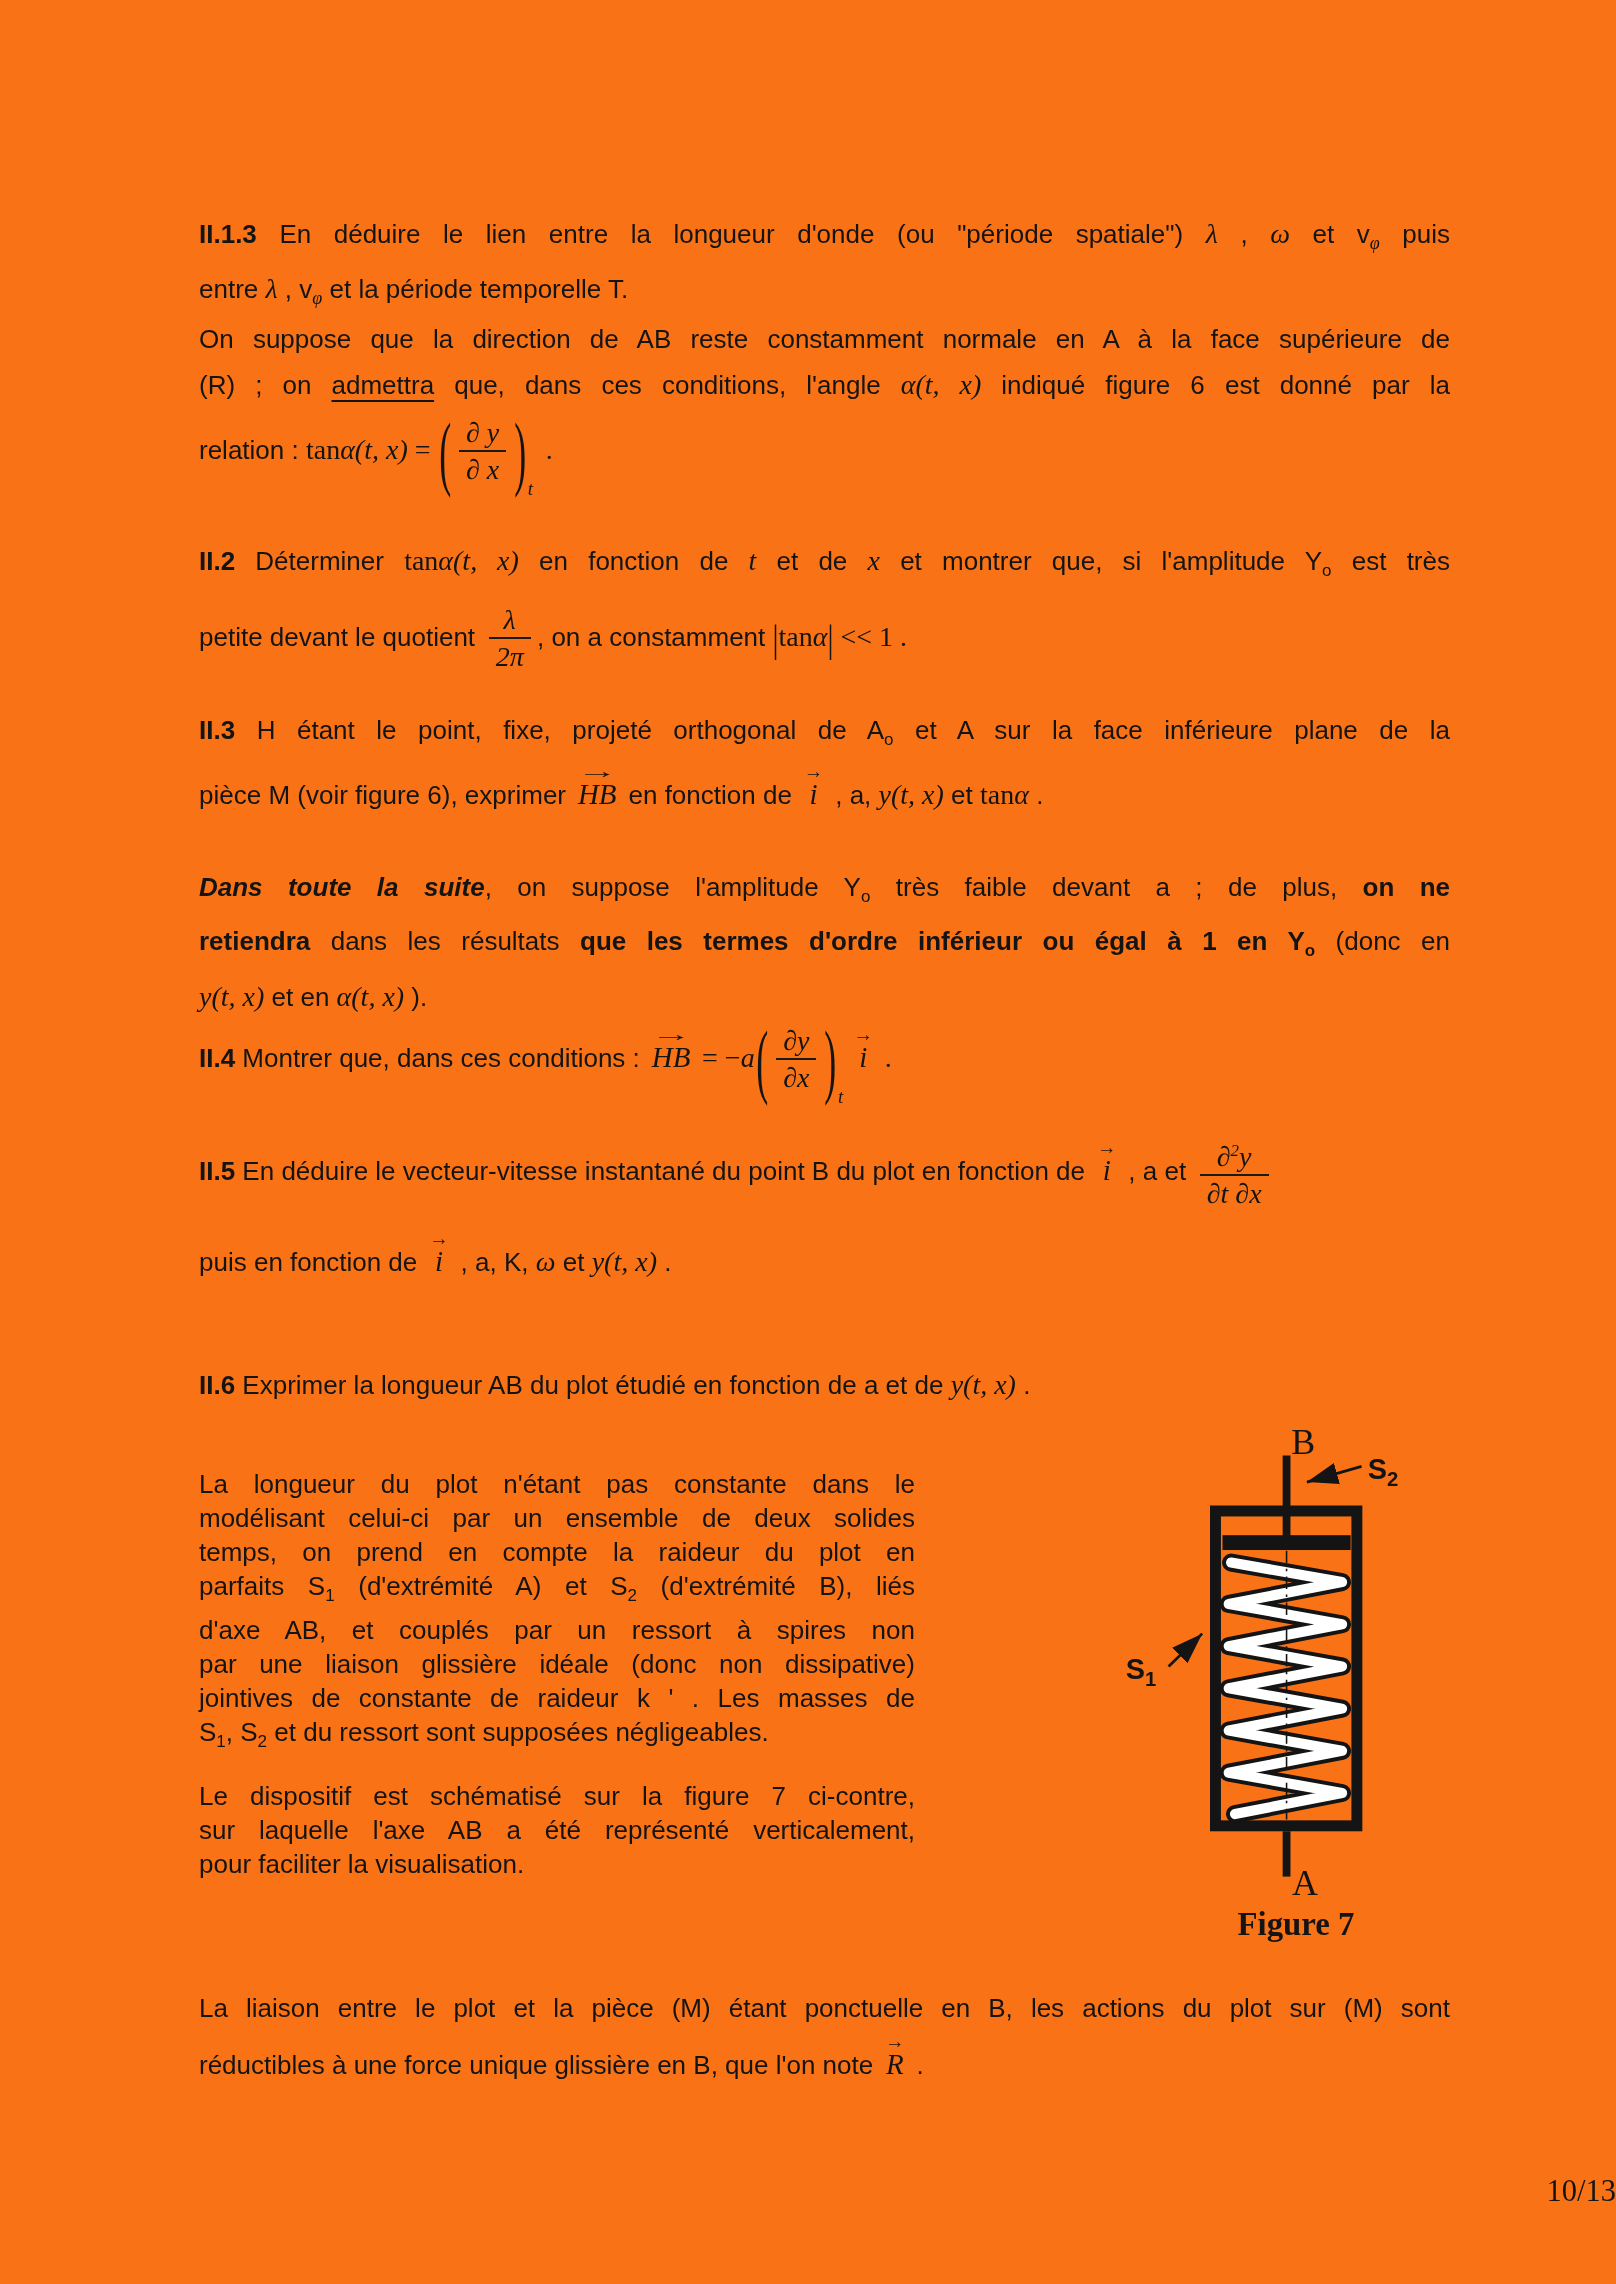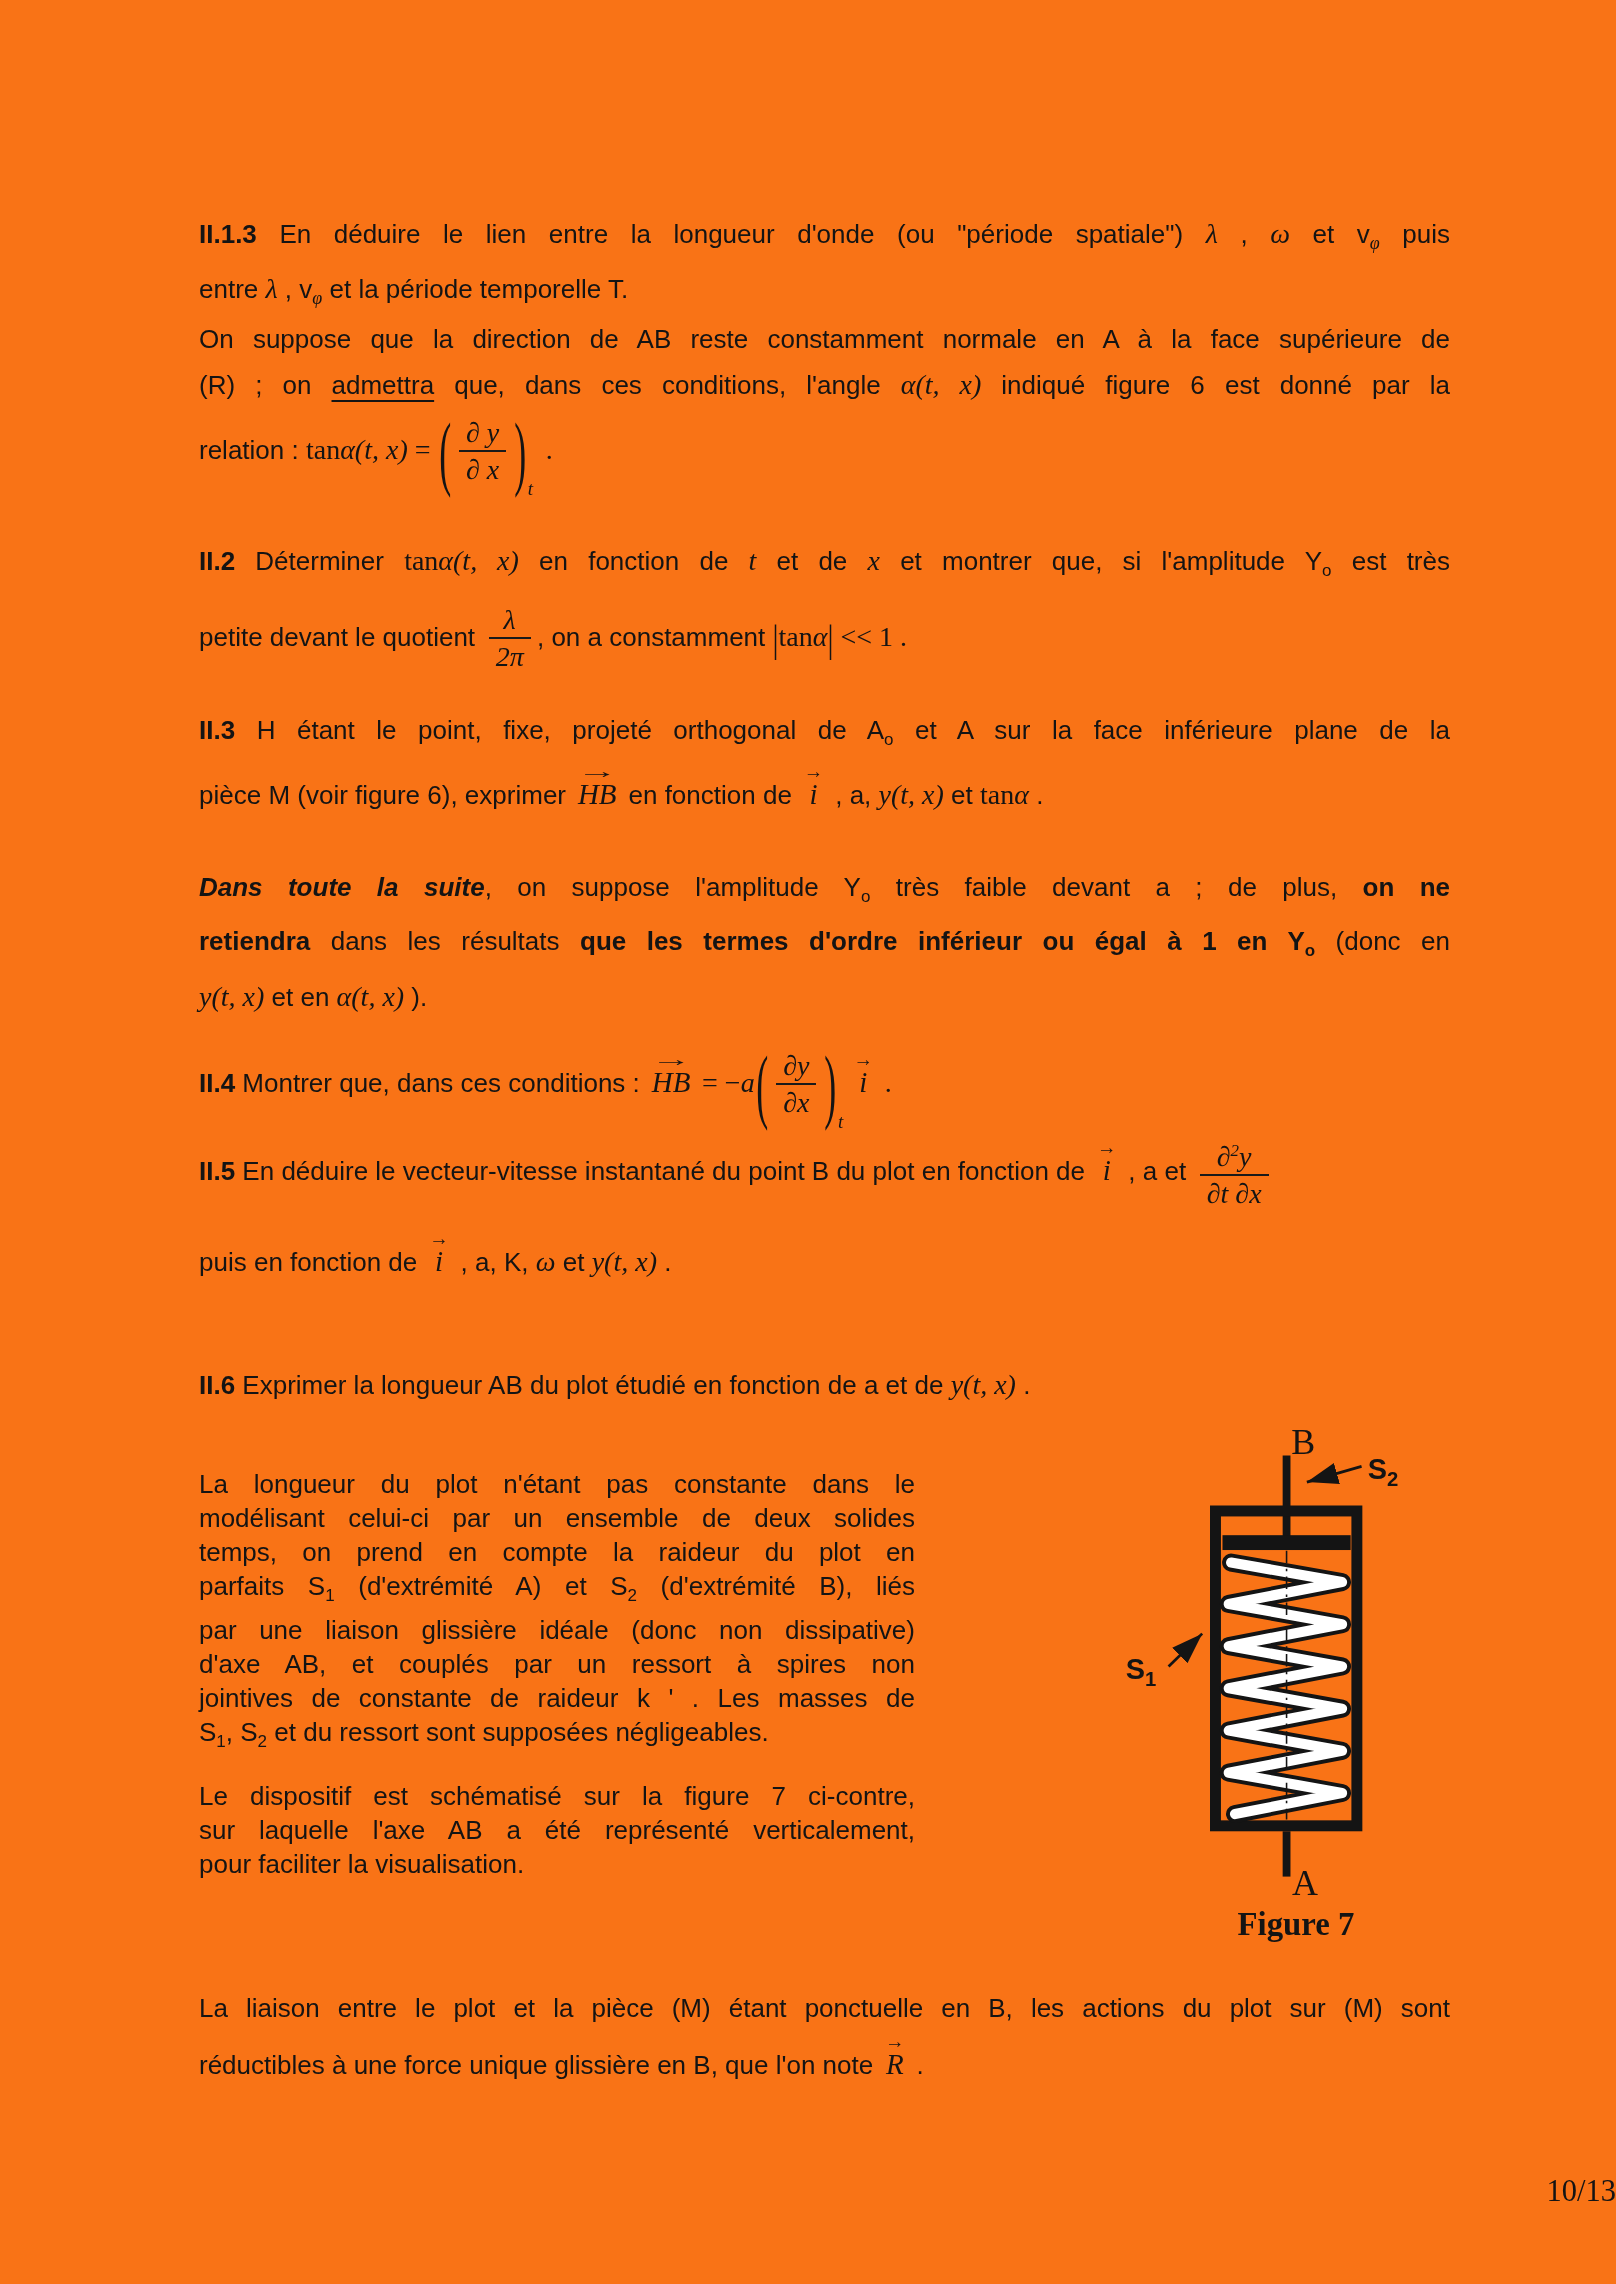--- a/index.html
+++ b/index.html
@@ -65,40 +65,40 @@
     <div class="ln jl"><span class="b">II.3</span><span> H étant le point, fixe, projeté orthogonal de A</span><span class="sb">o</span><span> et A sur la face inférieure plane de la</span></div>
     <div class="ln nw" style="margin-top:4.7px"><span>pièce M (voir figure 6), exprimer </span><span class="vec w"><span class="ar">→</span><span class="bd">HB</span></span><span> en fonction de </span><span class="vec"><span class="ar">→</span><span class="bd">i</span></span><span> , a, </span><span class="mi">y(t, x)</span><span> et </span><span class="mrm">tan</span><span class="mi">α</span><span> .</span></div>
   </div>
 
   <div class="blk main" style="top:865px;line-height:45px">
     <div class="ln jl"><span class="bi">Dans toute la suite</span><span>, on suppose l'amplitude Y</span><span class="sb">o</span><span> très faible devant a ; de plus, </span><span class="b">on ne</span></div>
     <div class="ln jl"><span class="b">retiendra</span><span> dans les résultats </span><span class="b">que les termes d'ordre inférieur ou égal à 1 en Y</span><span class="b sb">o</span><span> (donc en</span></div>
     <div class="ln nw"><span class="mi">y(t, x)</span><span> et en </span><span class="mi">α(t, x)</span><span> ).</span></div>
   </div>
 
-  <div class="blk main" style="top:1049px">
+  <div class="blk main" style="top:1024px">
     <div class="ln nw"><span class="b">II.4</span><span> Montrer que, dans ces conditions : </span><span class="vec w"><span class="ar">→</span><span class="bd">HB</span></span><span class="mrm"> = −</span><span class="mi">a</span><span class="bigp">(</span><span class="frac"><span class="fn">∂y</span><span class="fd">∂x</span></span><span class="bigp">)</span><span class="psub">t</span><span class="vec"><span class="ar">→</span><span class="bd">i</span></span><span class="mrm"> .</span></div>
   </div>
 
   <div class="blk main" style="top:1134px">
     <div class="ln nw"><span class="b">II.5</span><span> En déduire le vecteur-vitesse instantané du point B du plot en fonction de </span><span class="vec"><span class="ar">→</span><span class="bd">i</span></span><span> , a et </span><span class="frac"><span class="fn"><span>∂</span><sup>2</sup><span>y</span></span><span class="fd">∂t ∂x</span></span></div>
     <div class="ln nw" style="margin-top:22px"><span>puis en fonction de </span><span class="vec"><span class="ar">→</span><span class="bd">i</span></span><span> , a, K, </span><span class="mi">ω</span><span> et </span><span class="mi">y(t, x)</span><span> .</span></div>
   </div>
 
   <div class="blk main" style="top:1362px">
     <div class="ln nw"><span class="b">II.6</span><span> Exprimer la longueur AB du plot étudié en fonction de a et de </span><span class="mi">y(t, x)</span><span> .</span></div>
   </div>
 
   <div class="blk col" style="top:1467px">
     <div class="ln jl">La longueur du plot n'étant pas constante dans le</div>
     <div class="ln jl">modélisant celui-ci par un ensemble de deux solides</div>
     <div class="ln jl">temps, on prend en compte la raideur du plot en</div>
     <div class="ln jl"><span>parfaits S</span><span class="sb">1</span><span> (d'extrémité A) et S</span><span class="sb">2</span><span> (d'extrémité B), liés</span></div>
+    <div class="ln jl">d'axe AB, et couplés par un ressort à spires non</div>
     <div class="ln jl">par une liaison glissière idéale (donc non dissipative)</div>
-    <div class="ln jl">d'axe AB, et couplés par un ressort à spires non</div>
     <div class="ln jl">jointives de constante de raideur k ' . Les masses de</div>
     <div class="ln nw"><span>S</span><span class="sb">1</span><span>, S</span><span class="sb">2</span><span> et du ressort sont supposées négligeables.</span></div>
   </div>
 
   <div class="blk col" style="top:1779px">
     <div class="ln jl">Le dispositif est schématisé sur la figure 7 ci-contre,</div>
     <div class="ln jl">sur laquelle l'axe AB a été représenté verticalement,</div>
     <div class="ln nw">pour faciliter la visualisation.</div>
   </div>
 

